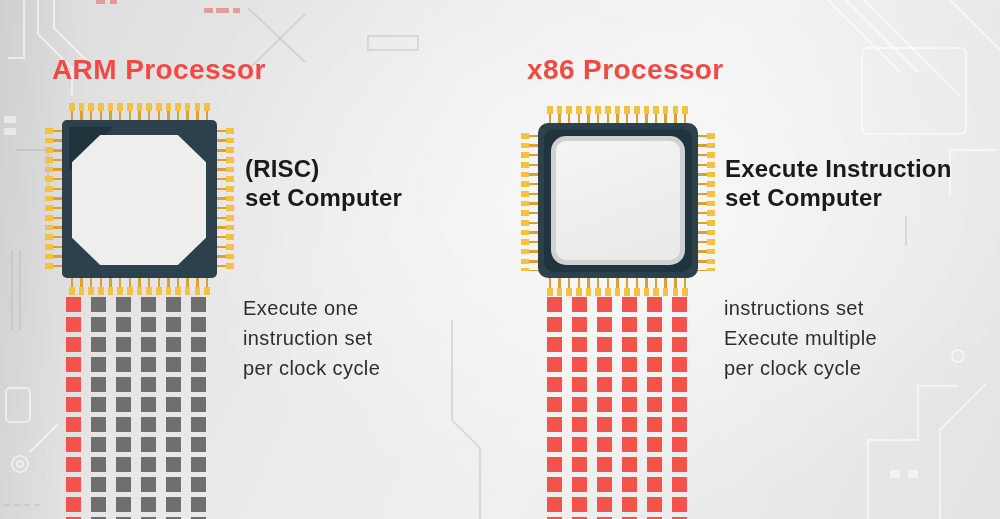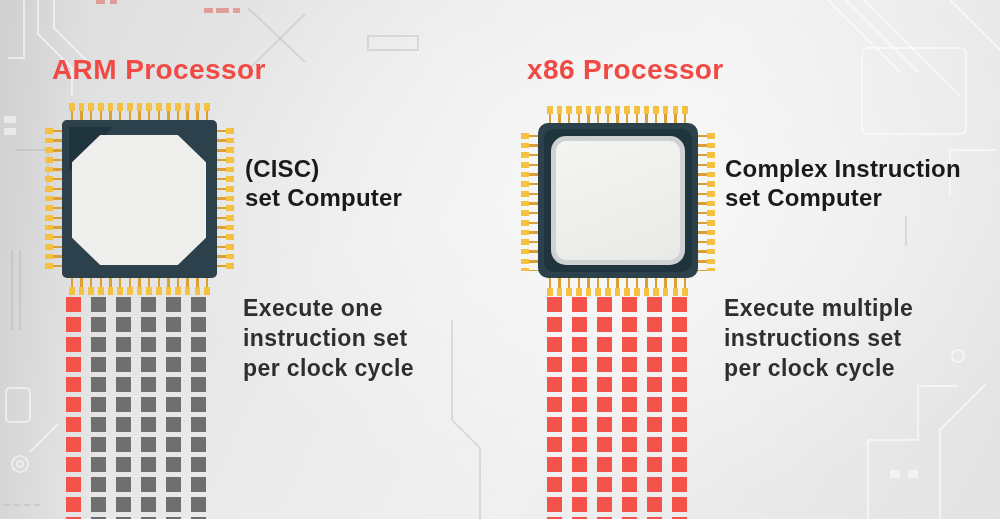--- a/index.html
+++ b/index.html
@@ -29,21 +29,21 @@
 
   .def {
     position:absolute; left:245px; top:154px;
     font-size:24px; font-weight:700; line-height:29px;
     color:var(--text-dark,#1a1a1a); letter-spacing:.2px; white-space:nowrap;
   }
   .panel-x86 .def { left:244px; }
 
   .exec {
     position:absolute; left:243px; top:293px;
-    font-size:23px; font-weight:700; line-height:30px;
+    font-size:20px; font-weight:400; line-height:30px;
     color:var(--text-body,#2e2e2e); letter-spacing:.4px; white-space:nowrap;
   }
 
   
   .chip { position:absolute; }
   .chip-arm { left:45px; top:103px; width:189px; height:192px; }
   .chip-x86 { left:40px;  top:106px; width:194px; height:190px; }
 
   .chip-body {
     position:absolute; background:var(--chip-body,#2c414b);
@@ -172,21 +172,21 @@
       <div class="pins pins-bottom"></div>
       <div class="pins pins-left"></div>
       <div class="pins pins-right"></div>
       <div class="chip-body">
         <div class="corner-shade"></div>
         <div class="die-octagon"></div>
       </div>
     </div>
 
     <div class="def">
-      <div>(CISC)</div>
+      <div>(RISC)</div>
       <div>set Computer</div>
     </div>
 
     <div class="grid">
         <div class="sq sq-red"></div>
         <div class="sq sq-gray"></div>
         <div class="sq sq-gray"></div>
         <div class="sq sq-gray"></div>
         <div class="sq sq-gray"></div>
         <div class="sq sq-gray"></div>
@@ -273,21 +273,21 @@
       <div class="pins pins-bottom"></div>
       <div class="pins pins-left"></div>
       <div class="pins pins-right"></div>
       <div class="chip-body">
         <div class="well"></div>
         <div class="die-square"></div>
       </div>
     </div>
 
     <div class="def">
-      <div>Complex Instruction</div>
+      <div>Execute Instruction</div>
       <div>set Computer</div>
     </div>
 
     <div class="grid">
         <div class="sq sq-red"></div>
         <div class="sq sq-red"></div>
         <div class="sq sq-red"></div>
         <div class="sq sq-red"></div>
         <div class="sq sq-red"></div>
         <div class="sq sq-red"></div>
@@ -353,18 +353,18 @@
         <div class="sq sq-red"></div>
         <div class="sq sq-red"></div>
         <div class="sq sq-red"></div>
         <div class="sq sq-red"></div>
         <div class="sq sq-red"></div>
         <div class="sq sq-red"></div>
         <div class="sq sq-red"></div>
       </div>
 
     <div class="exec">
+      <div>instructions set</div>
       <div>Execute multiple</div>
-      <div>instructions set</div>
       <div>per clock cycle</div>
     </div>
   </section>
 </div>
 
 </body></html>

